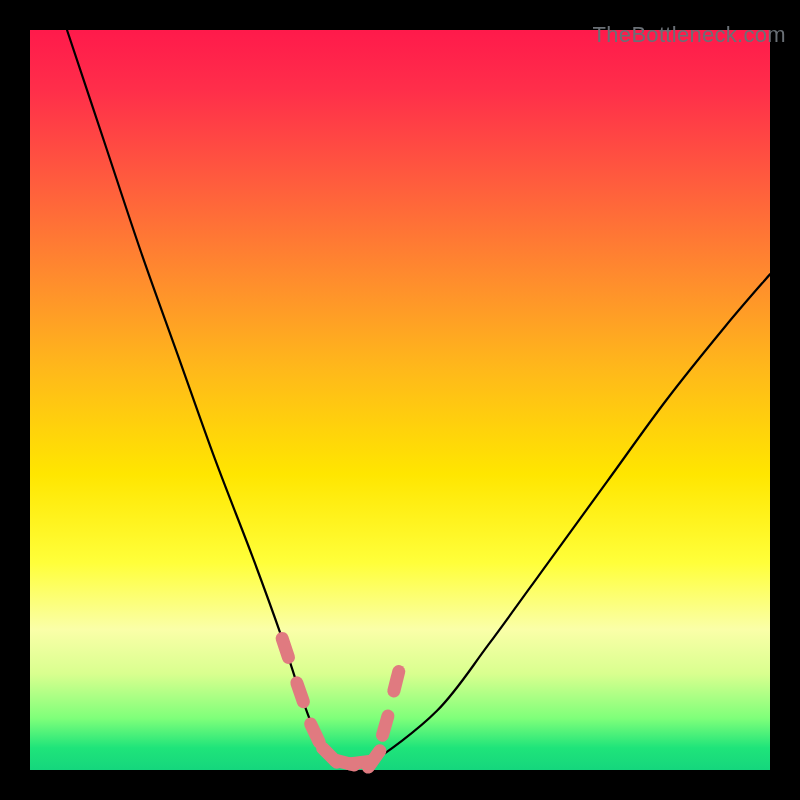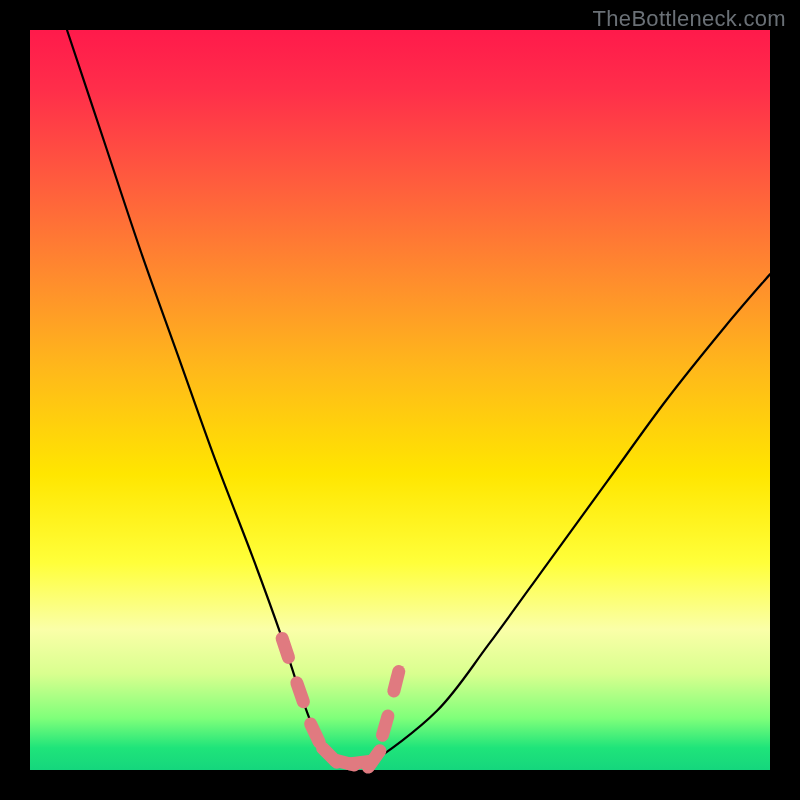--- a/index.html
+++ b/index.html
@@ -36,21 +36,21 @@
       #ffff3a 72%,
       #faffa8 81%,
       #d9ff8f 87%,
       #7fff7a 93%,
       #1fe47a 97%,
       #15d67d 100%
     );
   }
   .watermark {
     position: absolute;
-    top: 6px;
+    top: 22px;
     right: 14px;
     color: #6a7076;
     font-size: 22px;
     letter-spacing: 0.3px;
     font-weight: 500;
   }
   svg.curves {
     position: absolute;
     top: 30px;
     left: 30px;

